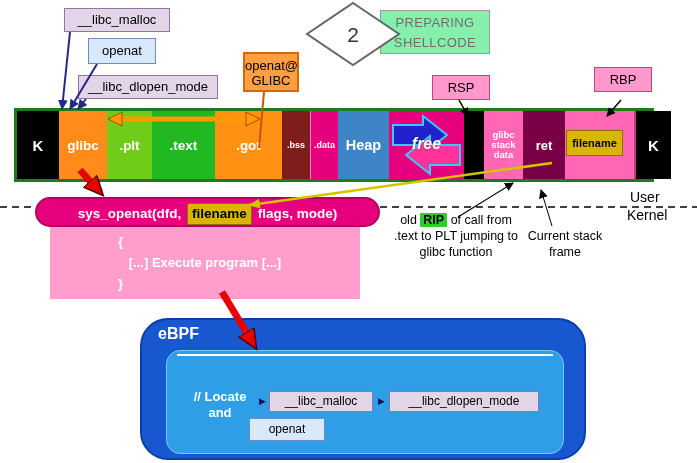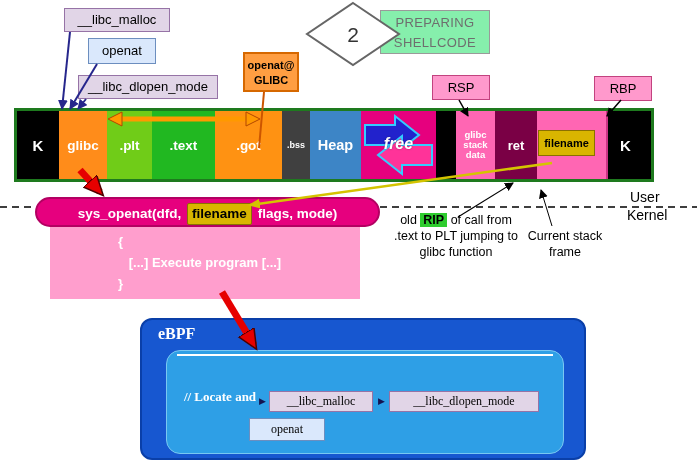--- a/index.html
+++ b/index.html
@@ -1,39 +1,39 @@
 <!DOCTYPE html>
 <html><head>
 <meta charset="utf-8">
 <style>
   * { margin:0; padding:0; box-sizing:border-box; }
   body { font-family:"Liberation Sans", sans-serif; background:#fff; }
   .canvas { position:relative; width:697px; height:463px; background:#fff; overflow:hidden; font-family:"Liberation Sans", sans-serif; }
   .box { position:absolute; text-align:center; }
   .lav { border:1px solid #9673a6; font-size:13px; color:#000; }
   .blu { border:1px solid #6c8ebf; font-size:13px; color:#000; }
-  .org { border:2px solid #d66800; color:#000; font-size:11px; line-height:15px; padding-top:4px;font-weight:bold; }
+  .org { border:2px solid #d66800; color:#000; font-size:13px; line-height:15px; padding-top:4px; }
   .pnk { border:1px solid #c2437f; color:#000; }
   .small { font-size:12px; }
   .step-title { border:1px solid #9a9a9a; background:#86efac; color:#6e6e6e; font-size:13px; line-height:20px; padding-top:2px; letter-spacing:.4px; }
   .membar { position:absolute; left:14px; top:108px; width:640px; height:74px; border:3px solid #1e7a1e; display:flex; background:#000; z-index:5; }
   .seg { height:68px; display:flex; align-items:center; justify-content:center; font-weight:bold; font-size:13.5px; position:relative; flex:0 0 auto; }
   .seg-sm { font-size:9px; }
   .seg-xs { font-size:9.5px; line-height:10px; text-align:center; padding:0 2px; }
   .chip { position:absolute; left:1px; top:19px; width:57px; height:26px; line-height:24px; font-size:11px; font-weight:bold; text-align:center; border:1px solid #8a7000; }
   .free-label { position:absolute; left:0; right:0; top:24px; text-align:center; font-style:italic; font-weight:bold; font-size:16px; color:#fff; text-shadow:0 0 2px rgba(0,0,0,.4); }
   .syscall { border-radius:15px; color:#fff; font-weight:bold; font-size:13.5px; line-height:30px; border:2px solid #b30062; z-index:10; }
   .chip-inline { display:inline-block; color:#000; padding:0 4px; line-height:20px; border-radius:2px; border:1px solid #8a7000; margin:0 2px; }
   .body-box { color:#fff; font-weight:bold; font-size:13px; padding-top:4px; z-index:8; }
   .brace { text-align:left; padding-left:68px; line-height:21px; }
   .body-line { text-align:center; line-height:21px; }
   .note { font-size:12.5px; line-height:16px; color:#000; }
   .rip-chip { padding:0 3px; font-weight:bold; color:#000; }
   .blab { font-size:14px; color:#000; text-align:left; width:64px; }
-  .ebpf-outer { border-radius:12px; border:2px solid #0a3fa8; z-index:6;font-family:Liberation Serif, serif; }
+  .ebpf-outer { border-radius:28px; border:2px solid #0a3fa8; z-index:6; }
   .ebpf-title { position:absolute; left:16px; top:5px; color:#fff; font-weight:bold; font-size:16px; }
   .ebpf-inner { position:absolute; left:24px; top:30px; width:398px; height:104px; border-radius:14px; border:1px solid #79c7f2; }
   .tp-title { margin-top:4px; text-align:center; color:#fff; font-weight:bold; font-size:13.5px; }
   .tp-divider { height:2px; background:#fff; margin:3px 10px 0 10px; }
   .tp-comment { position:absolute; left:14px; top:38px; width:78px; color:#fff; font-weight:bold; font-size:13px; text-align:center; line-height:16px; }
   .tri { position:absolute; font-size:9px; color:#141452; line-height:12px; }
   .overlay { position:absolute; left:0; top:0; z-index:40; pointer-events:none; }
   svg.abs { position:absolute; z-index:7; }
 </style>
 </head>
@@ -53,29 +53,30 @@
   <div class="box step-title" style="left:380px;top:10px;width:110px;height:44px;">
     <div>PREPARING</div>
     <div>SHELLCODE</div>
   </div>
   <svg class="abs" style="left:304px;top:0;" width="100" height="68">
     <polygon points="49,3 95,34 49,65 3,34" fill="#ffffff" stroke="#666666" stroke-width="2"></polygon>
     <text x="49" y="42" text-anchor="middle" font-size="21" fill="#333333">2</text>
   </svg>
 
   <div class="box pnk" style="left: 432px; top: 75px; width: 58px; height: 25px; line-height: 23px; font-size: 13px; background: rgb(255, 153, 204);">RSP</div>
-  <div class="box pnk" style="left: 594px; top: 76px; width: 58px; height: 25px; line-height: 23px; font-size: 13px; background: rgb(255, 153, 204);">RBP</div>
+  <div class="box pnk" style="left: 594px; top: 67px; width: 58px; height: 25px; line-height: 23px; font-size: 13px; background: rgb(255, 153, 204);">RBP</div>
 
   <div class="membar">
     <div class="seg" style="width: 42px; font-size: 15px; background: rgb(0, 0, 0); color: rgb(255, 255, 255);">K</div>
     <div class="seg" style="width: 48px; background: rgb(255, 140, 26); color: rgb(255, 255, 255);">glibc</div>
     <div class="seg" style="width: 45px; background: rgb(112, 204, 24); color: rgb(255, 255, 255);">.plt</div>
     <div class="seg" style="width: 63px; background: rgb(33, 184, 33); color: rgb(255, 255, 255);">.text</div>
     <div class="seg" style="width: 67px; background: rgb(255, 146, 18); color: rgb(255, 255, 255);">.got</div>
-    <div class="seg seg-sm" style="width: 28px; background: #404040; color: rgb(255, 255, 255);">.bss</div>
+    <div class="seg seg-sm" style="width: 28px; background: #7f1d1d; color: rgb(255, 255, 255);">.bss</div>
+    <div class="seg seg-sm" style="width: 28px; border-left: 1px solid rgb(255, 128, 191); background: rgb(230, 0, 126); color: rgb(255, 255, 255);">.data</div>
     <div class="seg" style="width: 51px; font-size: 14.5px; background: rgb(61, 133, 198); color: rgb(255, 255, 255);">Heap</div>
     <div class="seg" style="width: 75px; background: rgb(230, 0, 126);">
       <svg width="75" height="68">
         <polygon points="4,14 34,14 34,5 58,24 34,43 34,34 4,34" fill="#2222cc" stroke="#33ccff" stroke-width="2"></polygon>
         <polygon points="71,34 41,34 41,25 17,44 41,63 41,54 71,54" fill="#ff3399" stroke="#33ccff" stroke-width="2"></polygon>
       </svg>
       <span class="free-label" style="color: rgb(255, 255, 255);">free</span>
     </div>
     <div class="seg seg-xs" style="width: 39px; background: rgb(255, 102, 179); color: rgb(255, 255, 255); margin-left: 20px;">glibc stack data</div>
     <div class="seg" style="width: 42px; font-size: 13px; background: rgb(122, 0, 69); color: rgb(255, 255, 255);">ret</div>

